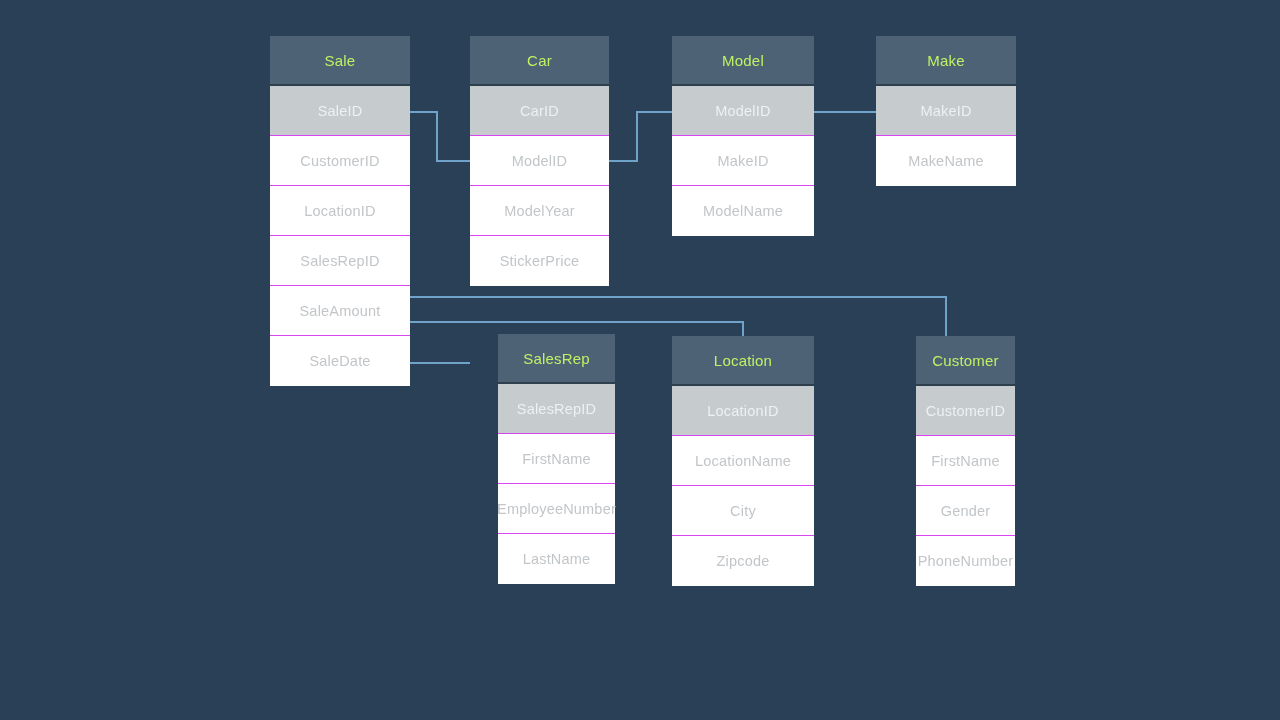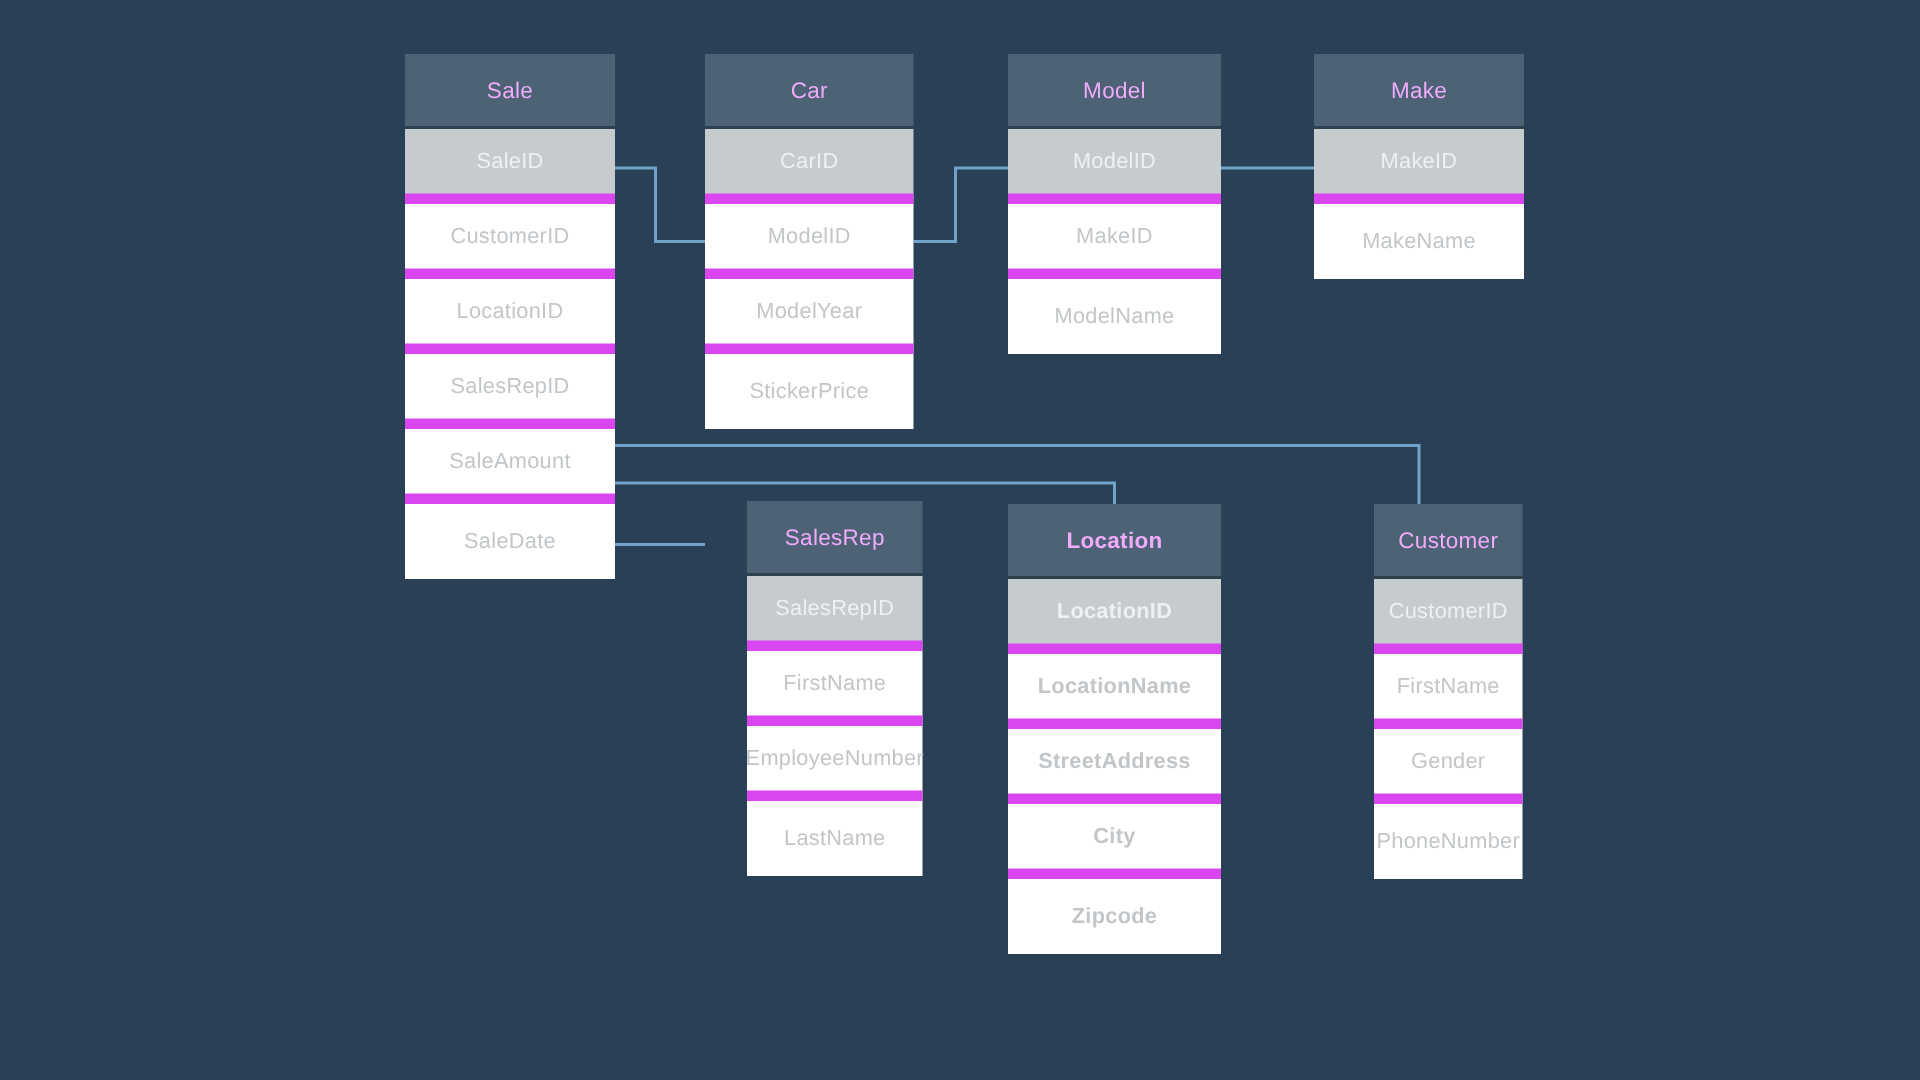--- a/index.html
+++ b/index.html
@@ -24,40 +24,40 @@
     width: 1280px; height: 720px;
     pointer-events: none;
     z-index: 1;
   }
   .entity {
     position: absolute;
     z-index: 2;
   }
   .entity-header {
     background: #4d6275;
-    color: #f0abfc;
+    color: #bef264;
     font-size: 15px;
     line-height: 1;
     height: 50px;
     display: flex;
     align-items: center;
     justify-content: center;
     letter-spacing: 0.2px;
     border-bottom: 2px solid #2e3f4e;
   }
   .field {
     height: 50px;
     display: flex;
     align-items: center;
     justify-content: center;
     font-size: 14.5px;
     letter-spacing: 0.2px;
     background: #ffffff;
     color: #c2c6c9;
-    border-bottom: 7px solid #d946ef;
+    border-bottom: 1px solid #d946ef;
   }
   .field:last-child { border-bottom: none; }
   .field.pk {
     background: #c6cbce;
     color: #eef1f3;
   }
 </style>
 </head>
 <body>
 
@@ -97,25 +97,24 @@
       <div class="field pk">MakeID</div>
       <div class="field">MakeName</div>
     </div>
     <div class="entity" style="left: 470px; top: 334px; width: 117px; margin-left: 28px;">
       <div class="entity-header">SalesRep</div>
       <div class="field pk">SalesRepID</div>
       <div class="field">FirstName</div>
       <div class="field">EmployeeNumber</div>
       <div class="field">LastName</div>
     </div>
-    <div class="entity" style="left: 672px; top: 336px; width: 142px; font-weight: bold;">
+    <div class="entity" style="left: 672px; top: 336px; width: 142px;">
       <div class="entity-header">Location</div>
       <div class="field pk">LocationID</div>
       <div class="field">LocationName</div>
-      <div class="field">StreetAddress</div>
       <div class="field">City</div>
       <div class="field">Zipcode</div>
     </div>
     <div class="entity" style="left: 876px; top: 336px; width: 139px; padding-left: 40px;">
       <div class="entity-header">Customer</div>
       <div class="field pk">CustomerID</div>
       <div class="field">FirstName</div>
       <div class="field">Gender</div>
       <div class="field">PhoneNumber</div>
     </div>

